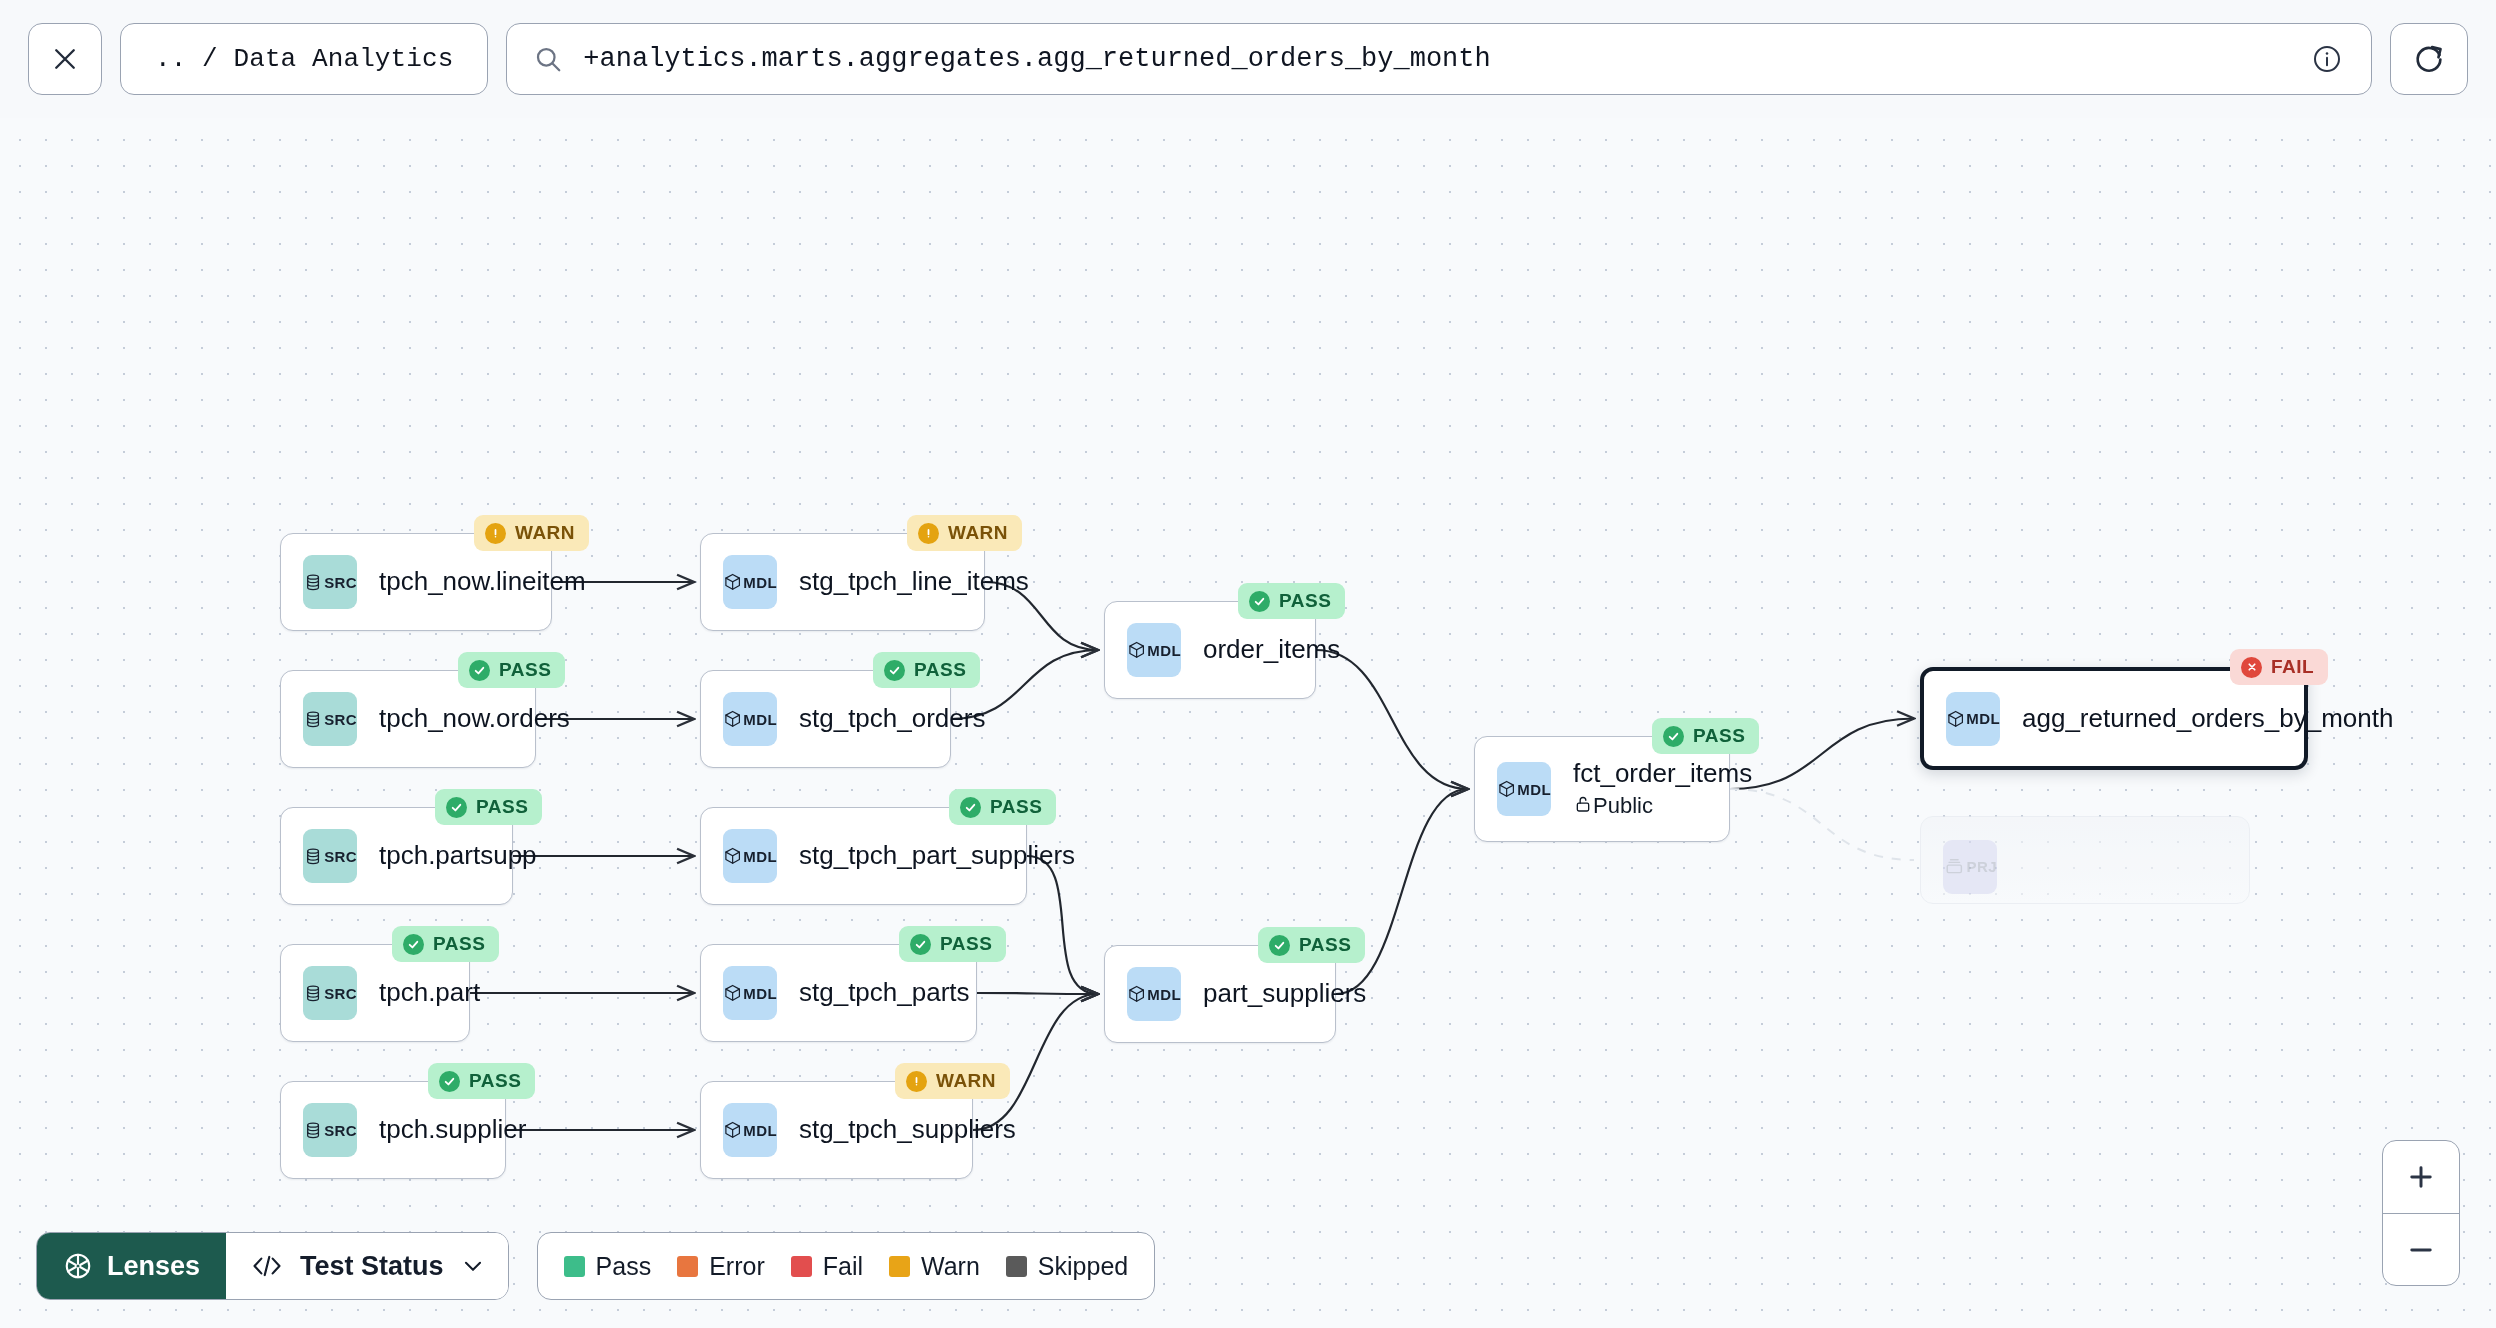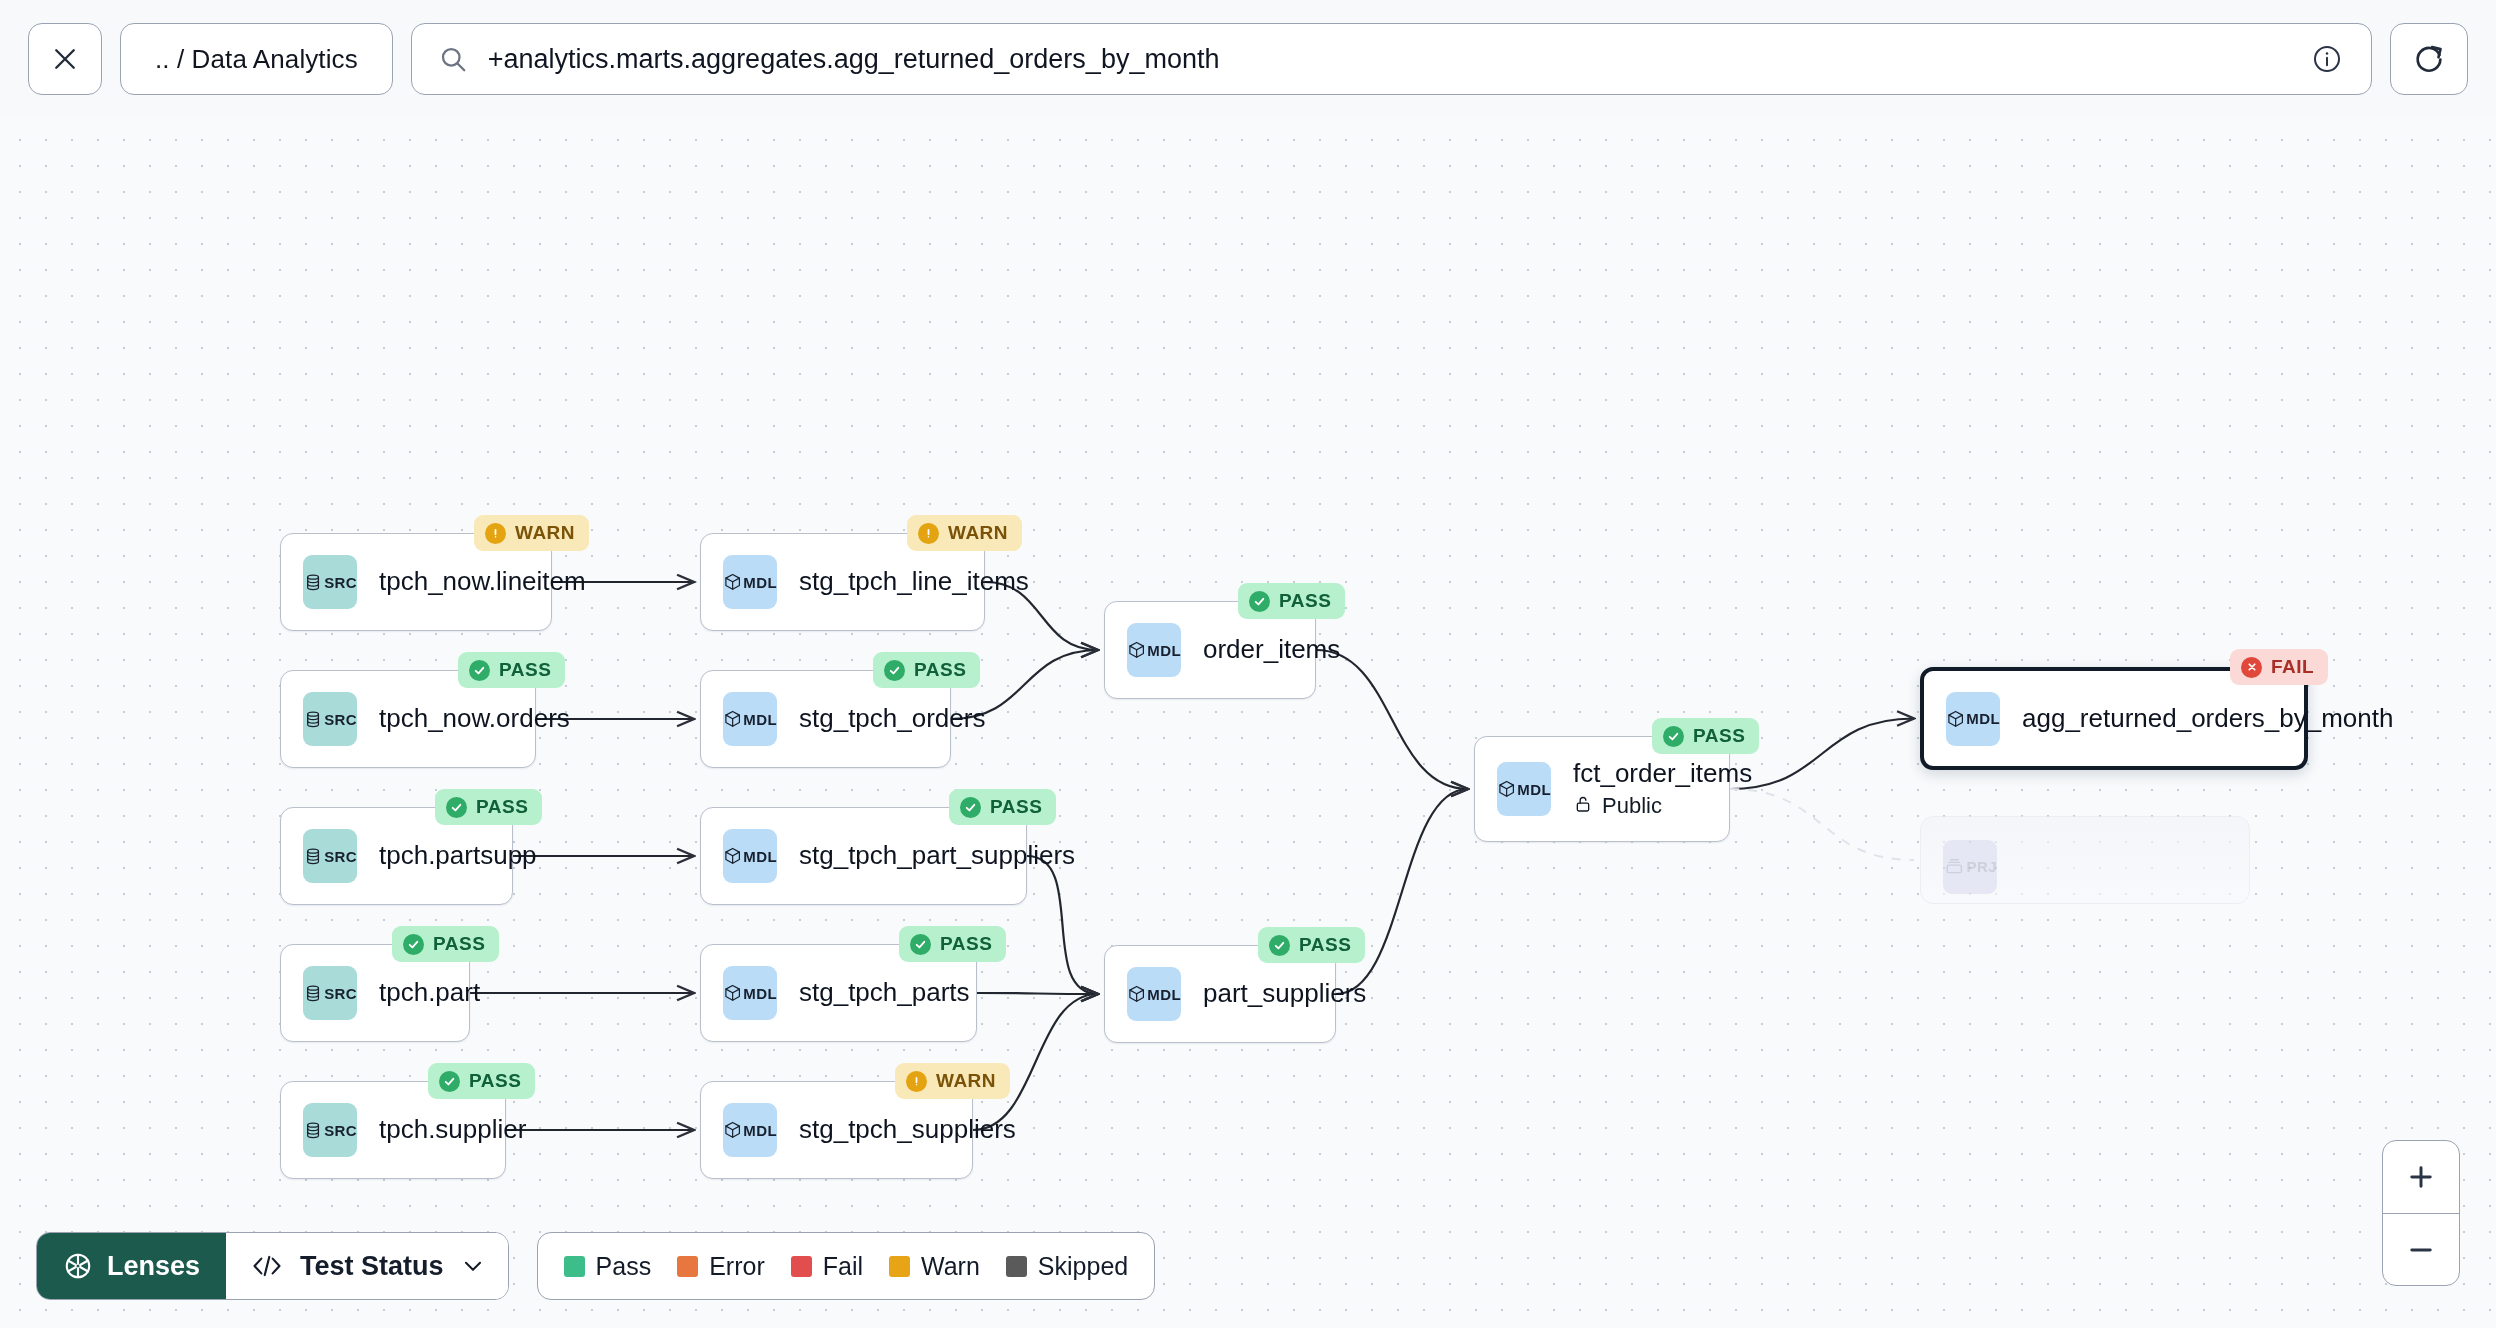--- a/index.html
+++ b/index.html
@@ -12,20 +12,21 @@
 
   
   #topbar {
     position: absolute; top: 0; left: 0;
     width: 2496px; height: 118px;
     background: #f7f9fb;
     display: flex; align-items: center;
     padding: 16px 28px;
     gap: 18px;
     z-index: 40;
+    font-family: Liberation Mono, monospace;
   }
   .tb-btn {
     background: #ffffff;
     border: 1.6px solid #9aa3b2;
     border-radius: 14px;
     height: 72px;
     display: flex; align-items: center; justify-content: center;
     color: #1f2736;
     cursor: pointer;
     flex-shrink: 0;
@@ -107,21 +108,21 @@
     letter-spacing: .4px;
   }
   .badge-icon.prj .bl { color: #b3b8c6; }
   .node-body { display: flex; flex-direction: column; gap: 7px; min-width: 0; }
   .node-title {
     font-size: 26px; color: #0d1420;
     white-space: nowrap; line-height: 1.05;
   }
   .node-sub {
     font-size: 22px; color: #111a26;
-    display: flex; align-items: center; gap: 9px;
+    display: flex; align-items: center; 
     line-height: 1;
   }
 
   
   .status {
     position: absolute;
     height: 36px;
     border-radius: 9px;
     display: flex; align-items: center;
     gap: 9px; padding: 0 14px 0 11px;

